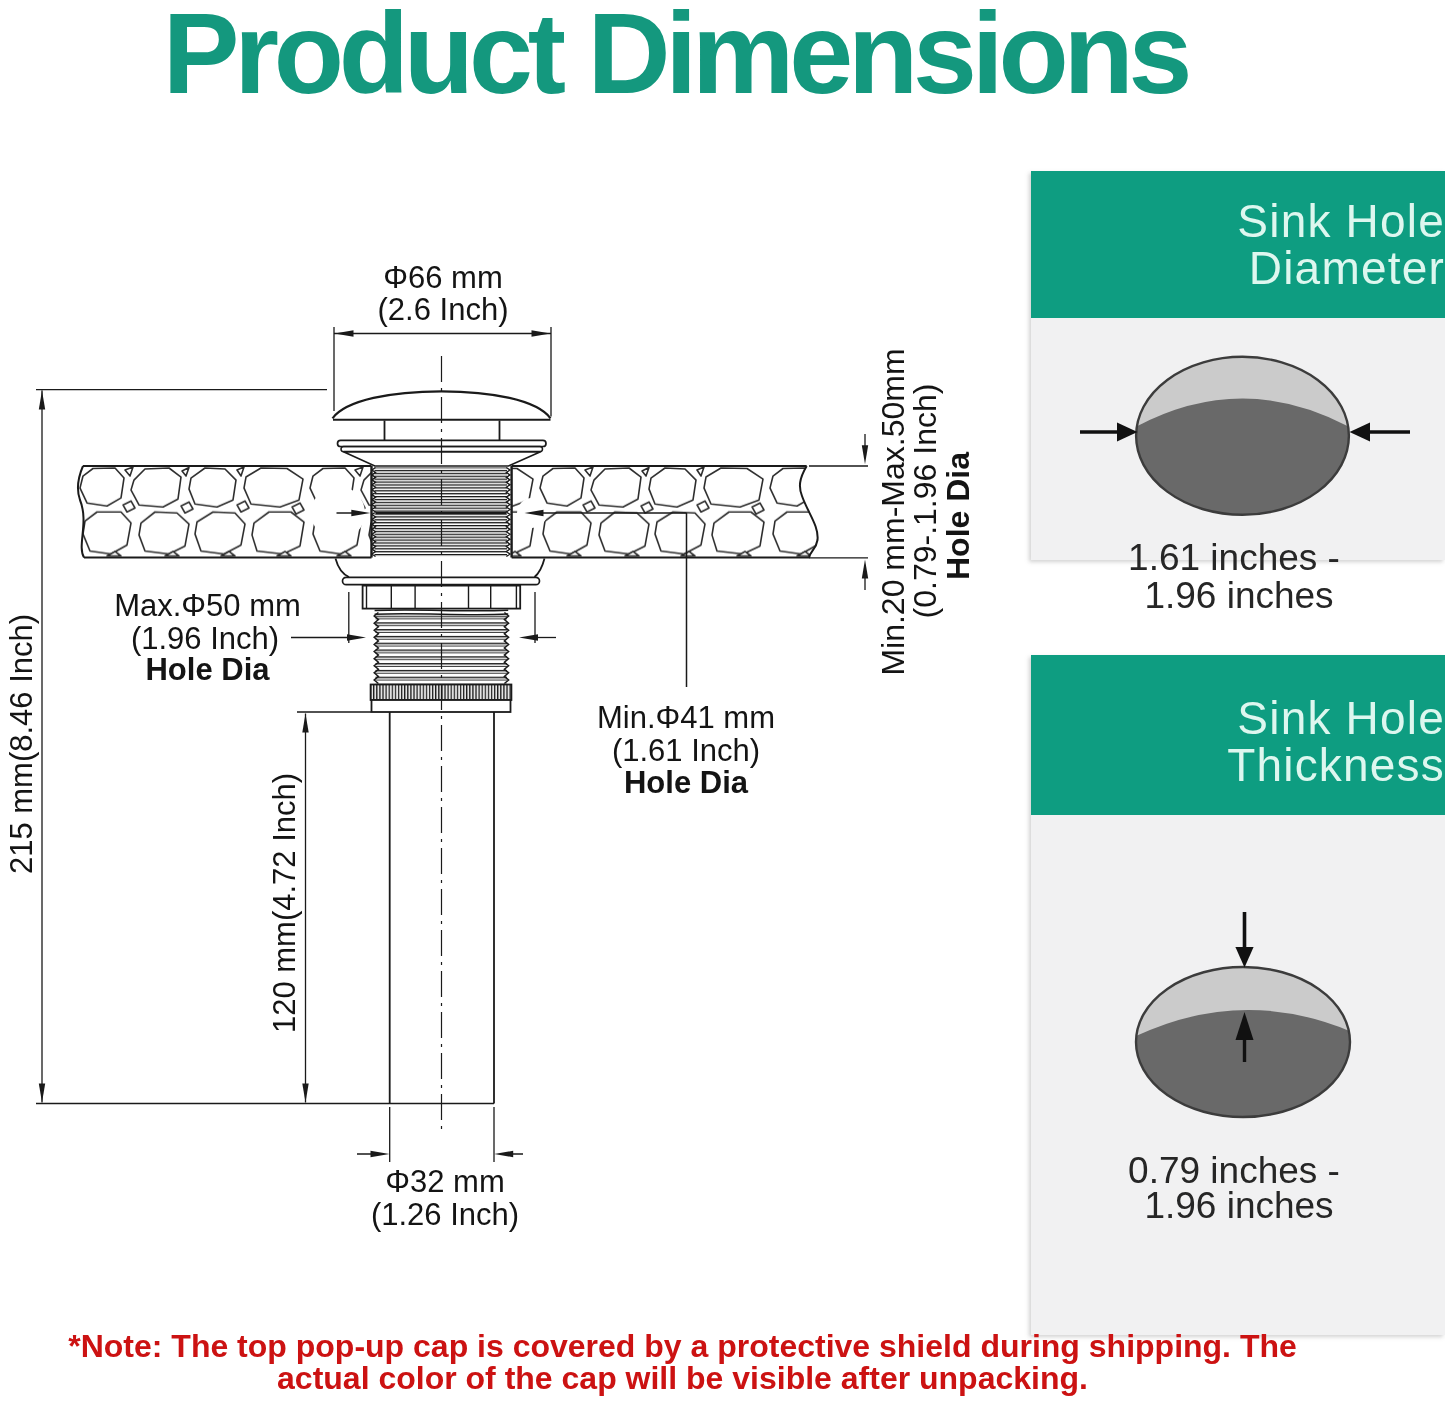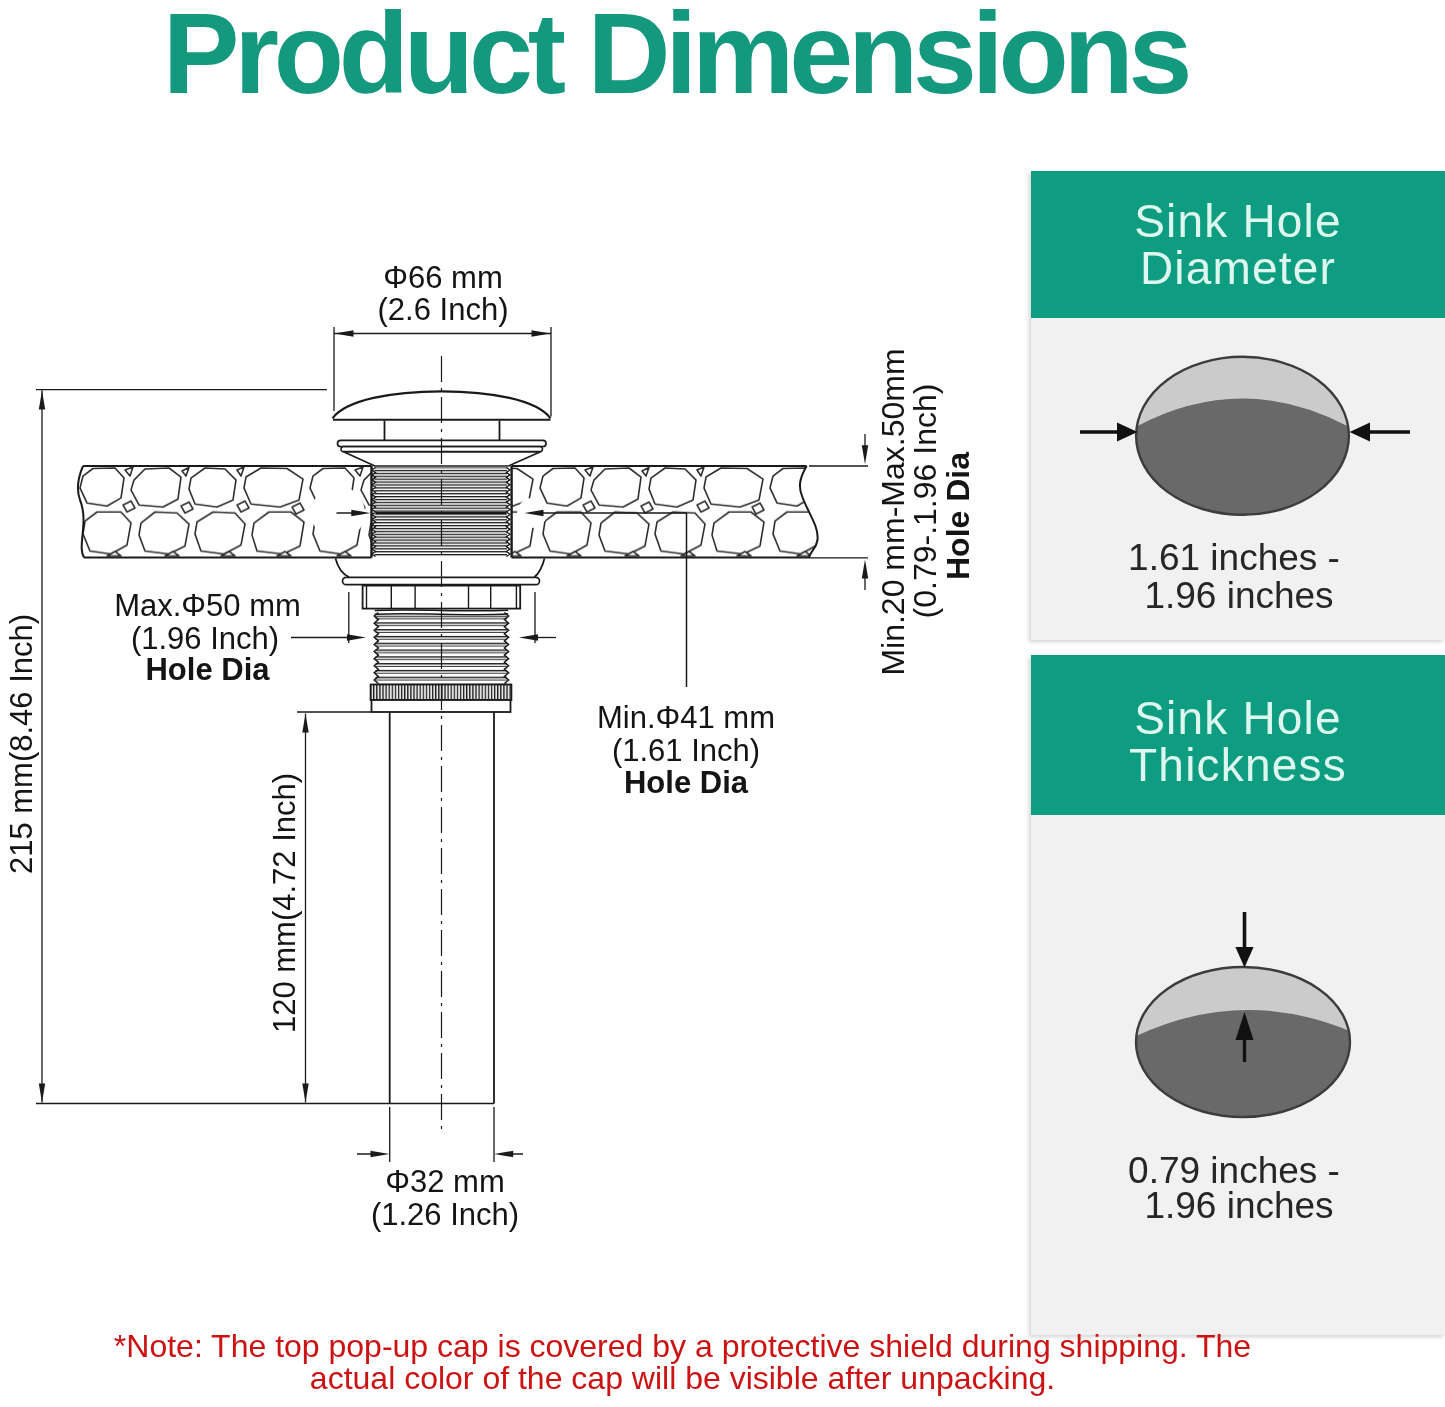--- a/index.html
+++ b/index.html
@@ -5,25 +5,25 @@
  font-family:"Liberation Sans",sans-serif}
 .title{position:absolute;left:0;top:-13px;width:1350px;text-align:center;
  font-size:115px;font-weight:bold;color:#14987e;letter-spacing:-5.2px;white-space:nowrap}
 svg text{font-family:"Liberation Sans",sans-serif}
 .lbl{font-size:31px;fill:#141414}
 .lblb{font-size:31px;fill:#141414;font-weight:bold}
 .lblr{font-size:32px;fill:#141414}
 .lblrb{font-size:32px;fill:#141414;font-weight:bold}
 .big{font-size:37px;fill:#262626}
 .card{position:absolute;left:1031px;width:414px;box-shadow:-2px 2px 4px rgba(130,130,130,0.35)}
-.chead{background:#0e9d81;color:#ddf7ef;text-align:center;
+.chead{background:#0e9d81;color:#ddf7ef;text-align:right;
  font-size:46px;line-height:47px;letter-spacing:1.2px;display:flex;flex-direction:column;justify-content:center}
 .cbody{background:#f1f1f2}
 .note{position:absolute;top:1330px;left:0;width:1365px;text-align:center;color:#cc1212;
- font-size:32px;font-weight:normal;line-height:32px}
+ font-size:32px;font-weight:bold;line-height:32px}
 </style></head><body>
 <div class="title">Product Dimensions</div>
 <svg width="1000" height="1260" viewBox="0 0 1000 1260" style="position:absolute;left:0;top:0">
 <defs>
 <pattern id="peb" x="77" y="466" width="230" height="91.5" patternUnits="userSpaceOnUse">
  <g fill="white" stroke="#2d2d2d" stroke-width="1.6" stroke-linejoin="round">
           <polygon points="6,10 16,2.5 38,2 47,12 44,32 30,40 10,37 3,22"></polygon>
           <polygon points="57,14 68,3 92,2 104,11 101,33 86,41 62,39 54,24"></polygon>
           <polygon points="114,12 128,2 148,3 159,14 156,34 140,41 118,38 112,23"></polygon>
           <polygon points="169,11 184,2 210,2.5 226,13 222,34 203,41 174,38 167,22"></polygon>
@@ -127,21 +127,21 @@
 <text x="936" y="501" class="lblr" text-anchor="middle" transform="rotate(-90 936 501)">(0.79-.1.96 Inch)</text>
 <text x="969" y="516" class="lblrb" text-anchor="middle" transform="rotate(-90 969 516)">Hole Dia</text>
 <path d="M389.7,1107 V1162 M494,1107 V1162 M357,1154 H375 M509,1154 H523" stroke="#1a1a1a" fill="none" stroke-width="1.3"></path>
 <polygon points="389.5,1154 370.5,1150.8 370.5,1157.2" fill="#1a1a1a"></polygon>
 <polygon points="494.2,1154 513.2,1150.8 513.2,1157.2" fill="#1a1a1a"></polygon>
 <text x="445" y="1192" class="lbl" text-anchor="middle">Φ32 mm</text>
 <text x="445" y="1224.5" class="lbl" text-anchor="middle">(1.26 Inch)</text>
 </svg>
 <div class="card" style="top:171px">
     <div class="chead" style="height:147px">Sink Hole<br>Diameter</div>
-<div class="cbody" style="height:322px">
+<div class="cbody" style="height:242px">
       <svg width="414" height="334" viewBox="0 0 414 334" style="display:block">
 <ellipse cx="211.5" cy="117.8" rx="106.4" ry="79" fill="#cbcbcb"></ellipse>
 <clipPath id="e1">
           <ellipse cx="211.5" cy="117.8" rx="106.4" ry="79"></ellipse>
         </clipPath>
 <path d="M99,112 Q211.5,49 324,112 L324,200 L99,200 Z" fill="#696969" clip-path="url(#e1)"></path>
 <ellipse cx="211.5" cy="117.8" rx="106.4" ry="79" fill="none" stroke="#3c3c3c" stroke-width="2.4"></ellipse>
 <path d="M49,114 H88" stroke="#111" stroke-width="3.6"></path>
 <polygon points="106.5,114 86,104.6 86,123.4" fill="#111"></polygon>
 <path d="M338,114 H379" stroke="#111" stroke-width="3.6"></path>

